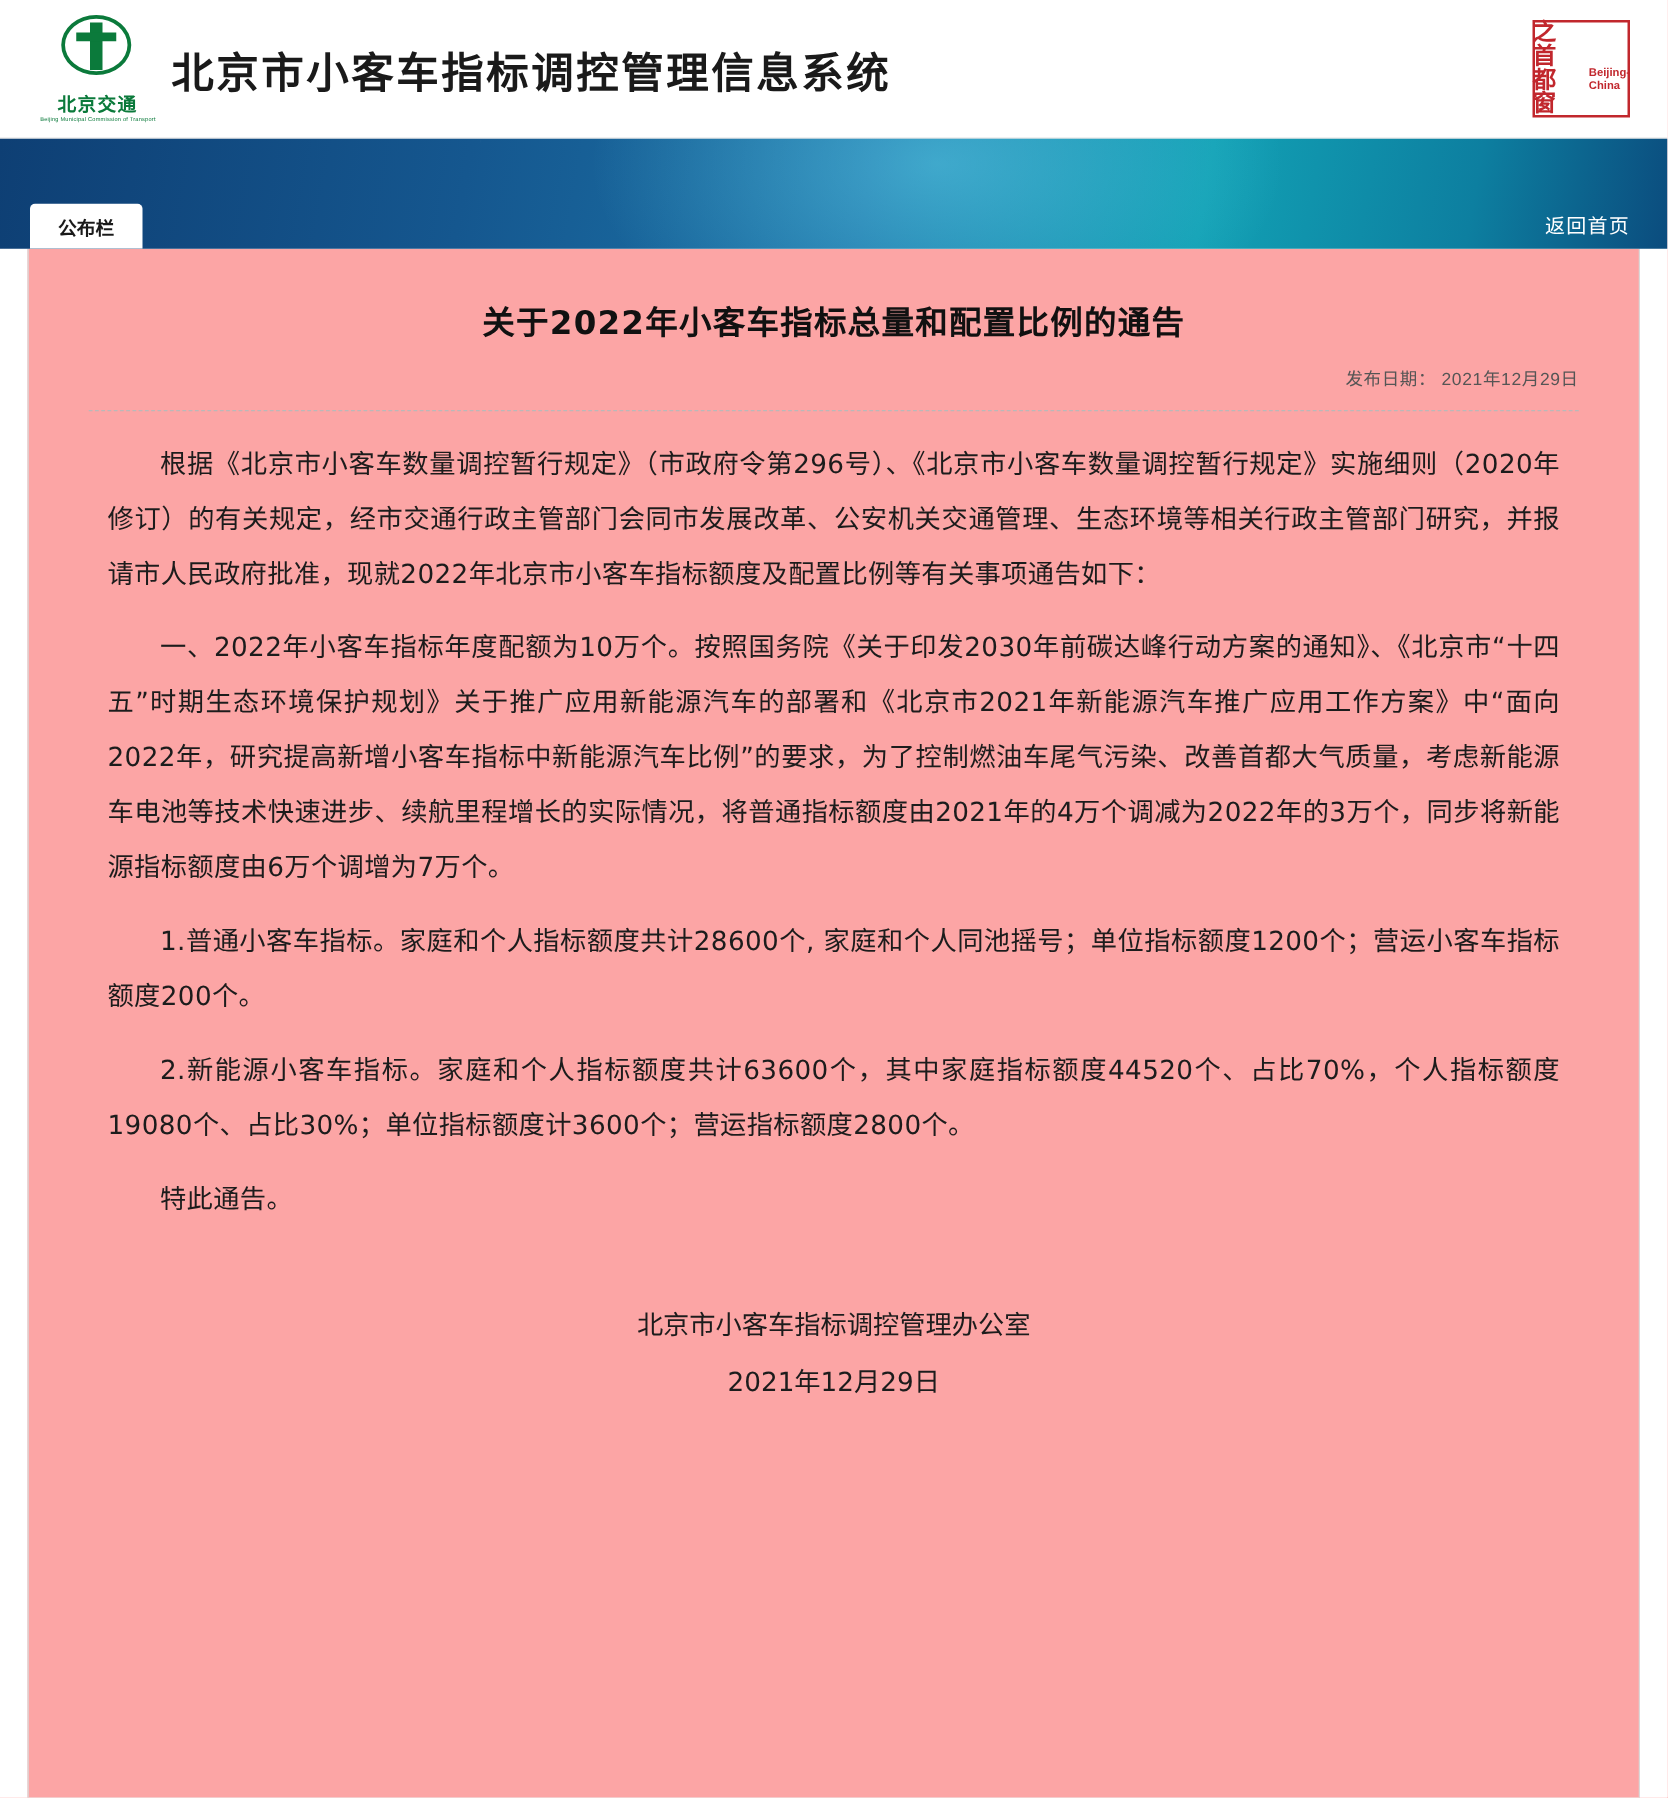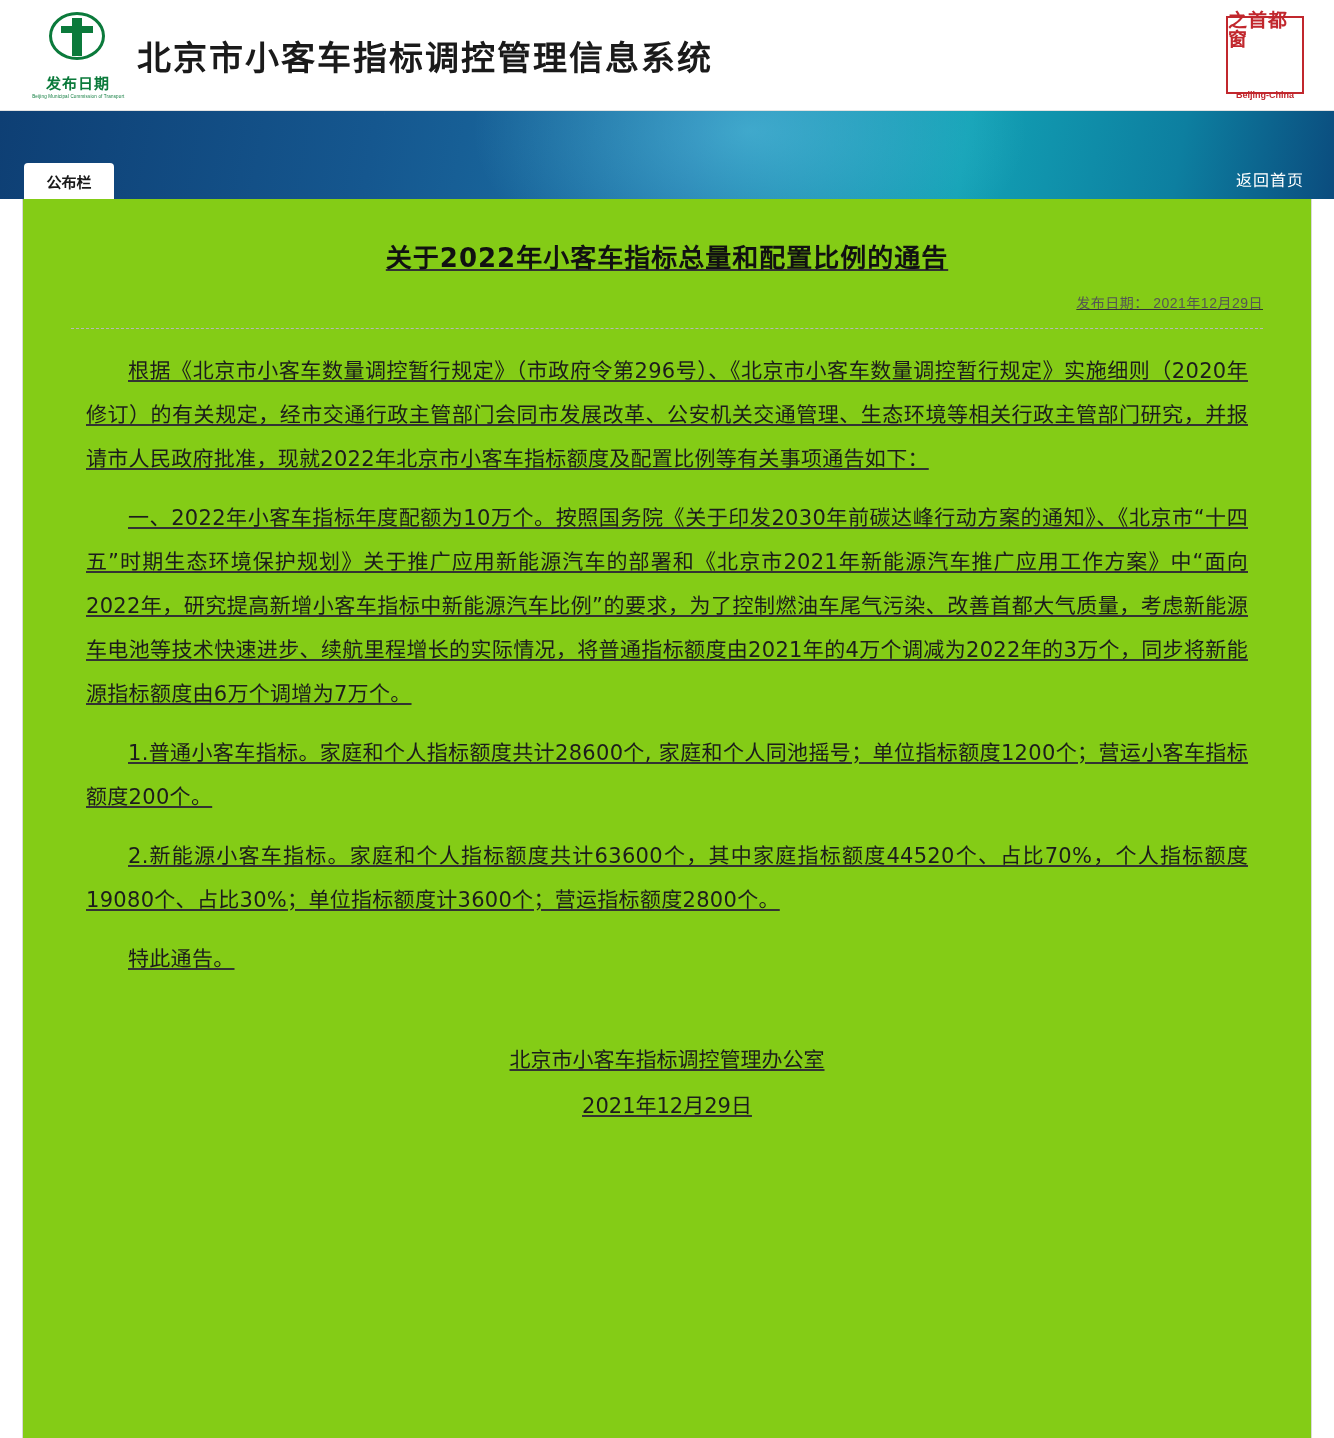--- a/index.html
+++ b/index.html
@@ -82,21 +82,21 @@
   }
   .beijing-seal {
     position: absolute;
     right: 30px;
     top: 16px;
     width: 78px;
     height: 78px;
     border: 2px solid #c1272d;
     box-sizing: border-box;
     display: flex;
-    flex-direction: column;
+    flex-direction: row;
     align-items: center;
     justify-content: center;
     gap: 25px;
   }
   .beijing-seal .cn {
     color: #c1272d;
     font-size: 19px;
     line-height: 19px;
     font-weight: bold;
     letter-spacing: 1px;
@@ -159,25 +159,24 @@
 
   
   .content-wrap {
     padding: 0 22px;
     box-sizing: border-box;
     height: calc(1438px - 110px - 88px);
   }
   .doc-card {
     border: 1px solid #d9d9d9;
     border-top: none;
-    background: #84cc16;
+    background: #fca5a5;
     height: 100%;
     box-sizing: border-box;
     padding: 38px 48px 0 48px;
-    text-decoration: underline;
   }
   .doc-title {
     text-align: center;
     font-size: 26px;
     font-weight: bold;
     color: #111;
     letter-spacing: 1px;
     font-family: "DejaVu Sans", "Liberation Sans", sans-serif;
   }
   .doc-date {
@@ -217,21 +216,21 @@
 </head>
 <body>
 
 <div class="header">
   <div class="logo-block">
     <div class="logo-mark">
       <div class="ring"></div>
       <div class="bar"></div>
       <div class="bar2"></div>
     </div>
-    <div class="logo-text">发布日期</div>
+    <div class="logo-text">北京交通</div>
     <div class="logo-sub">Beijing Municipal Commission of Transport</div>
   </div>
   <div class="site-title">北京市小客车指标调控管理信息系统</div>
   <div class="beijing-seal">
     <div class="cn">之首都窗</div>
     <div class="en">Beijing-China</div>
   </div>
 </div>
 
 <div class="nav-banner">

